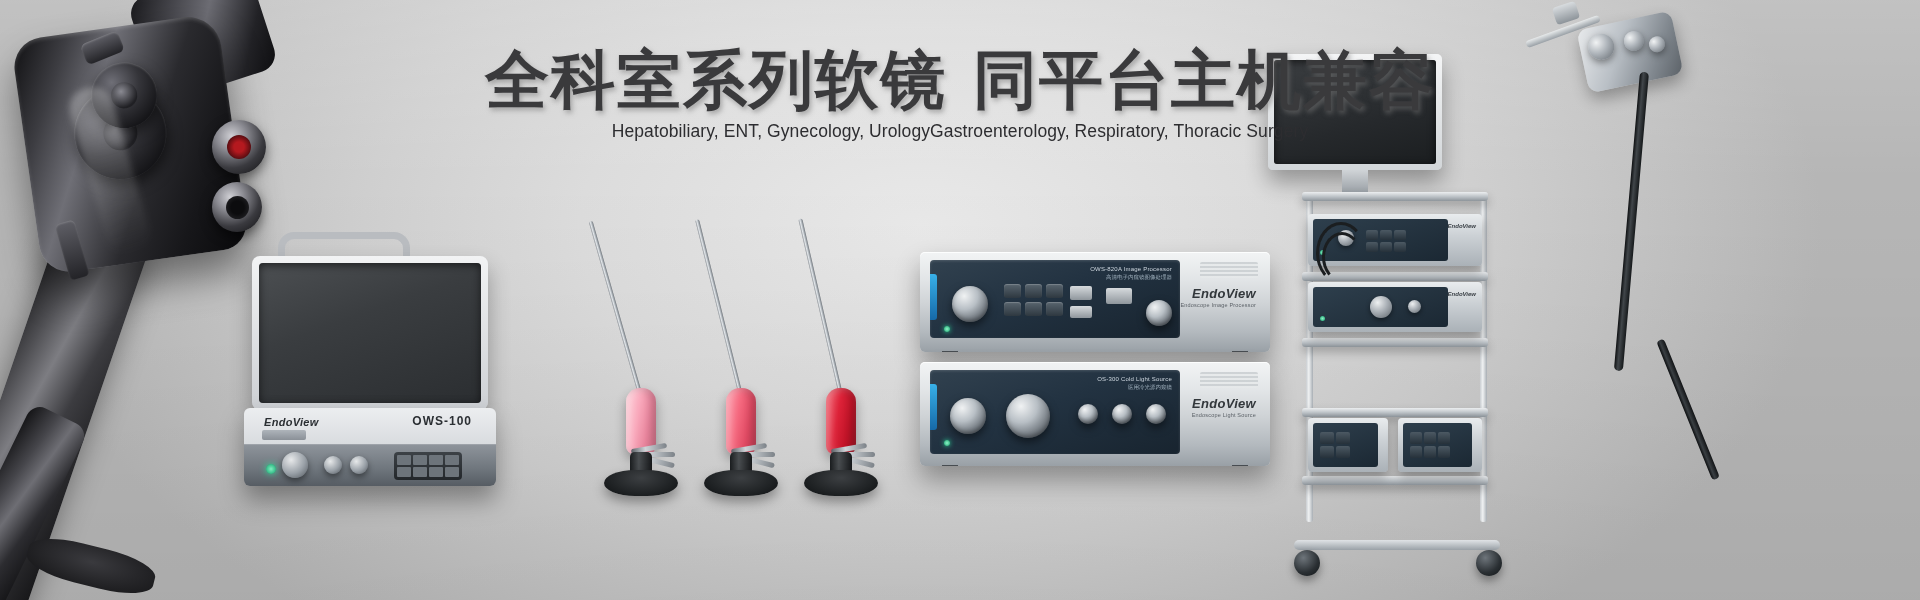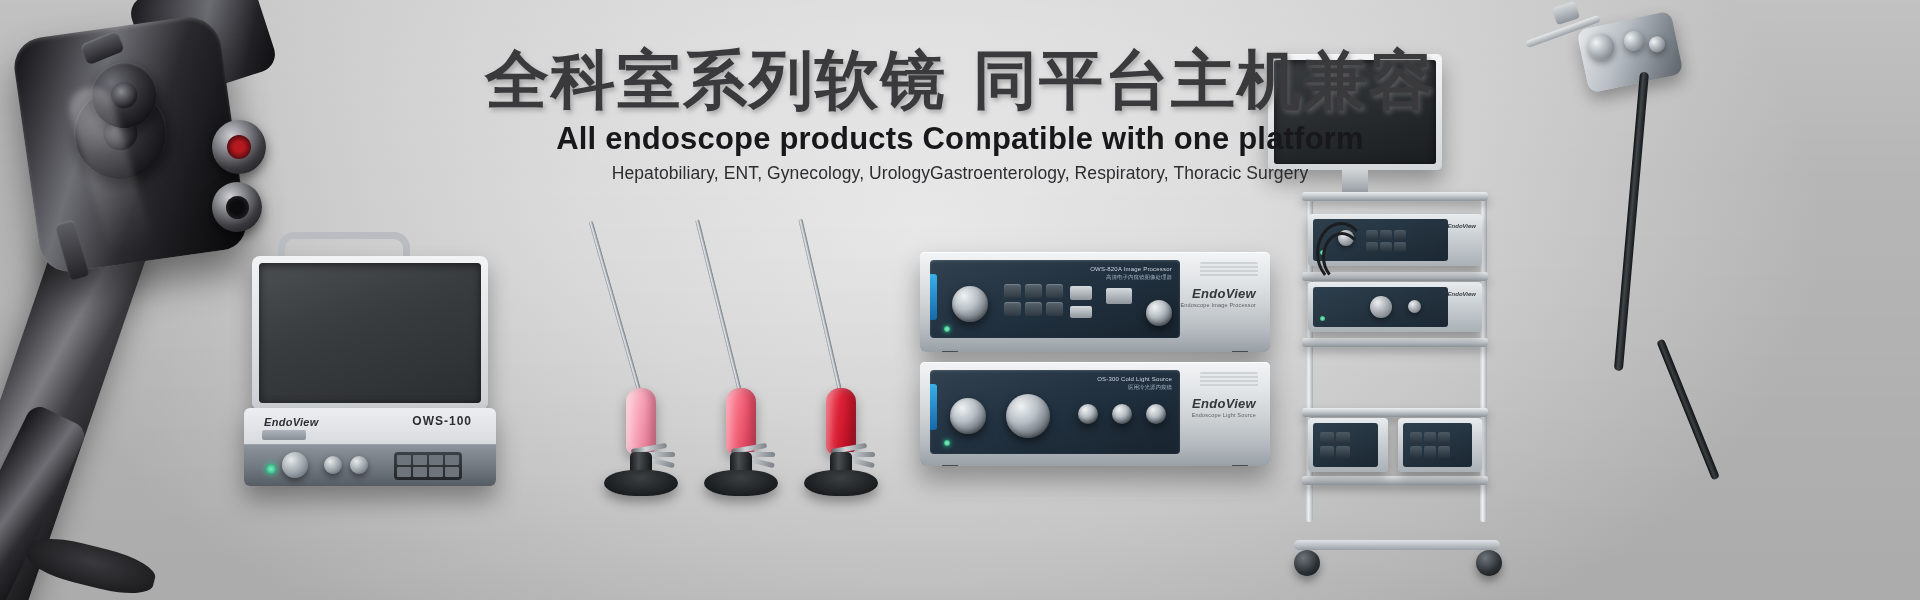--- a/index.html
+++ b/index.html
@@ -502,17 +502,16 @@
       <div class="rs-knob" style="left:68px;top:22px;width:16px;height:16px"></div>
     </div>
     <div class="rs-tube"></div>
     <div class="rs-tube2"></div>
   </div>
 
   <div class="textblock">
     <div class="headline">
       <span>全科室系列软镜</span><span class="gap"></span><span>同平台主机兼容</span>
     </div>
-    <div class="subline">All endoscope products Compatible with one platform</div>
     <div class="dept-en">Hepatobiliary, ENT, Gynecology, UrologyGastroenterology, Respiratory, Thoracic Surgery</div>
   </div>
 
 </div>
 
 </body></html>

